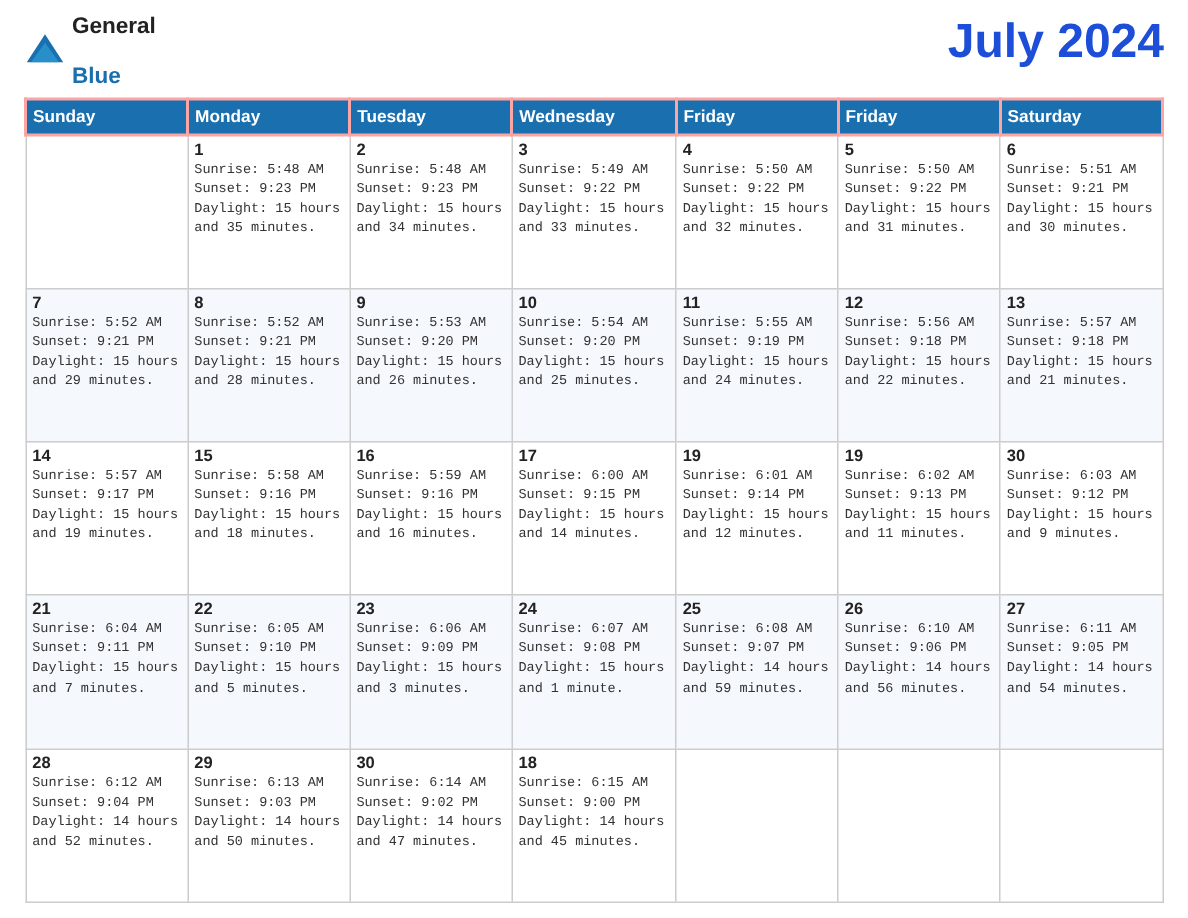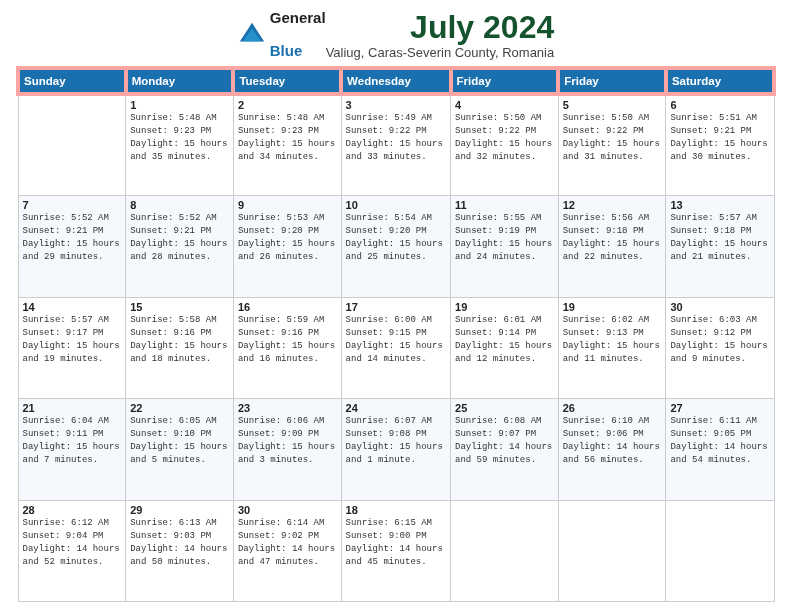--- a/index.html
+++ b/index.html
@@ -12,21 +12,21 @@
     }
     .page {
       width: 792px;
       height: 612px;
       padding: 10px 16px 10px 16px;
       display: flex;
       flex-direction: column;
     }
     .header {
       display: flex;
-      justify-content: center;
+      justify-content: space-between;
       align-items: flex-start;
       margin-bottom: 6px;
     }
     .logo {
       display: flex;
       align-items: center;
       gap: 4px;
     }
     .logo-text {
       display: flex;
@@ -47,40 +47,40 @@
     .logo-icon {
       width: 28px;
       height: 28px;
     }
     .title-block {
       text-align: right;
     }
     .main-title {
       font-size: 32px;
       font-weight: bold;
-      color: #14532d;
+      color: #1d4ed8;
       line-height: 1.1;
     }
     .subtitle {
       font-size: 13px;
       color: #444;
     }
     .calendar-table {
       width: 100%;
       border-collapse: collapse;
       flex: 1;
     }
     .calendar-table th {
       background-color: #1a6faf;
       color: #fff;
       font-size: 11.5px;
       font-weight: bold;
       padding: 5px 4px;
       text-align: left;
-      border: 4px solid #fca5a5;
+      border: 2px solid #fca5a5;
     }
     .calendar-table td {
       border: 1px solid #ccc;
       vertical-align: top;
       padding: 3px 4px;
       font-size: 9.2px;
       color: #222;
       width: 113px;
       height: 82px;
     }
@@ -119,21 +119,20 @@
         <polygon points="15,2 28,22 2,22" fill="#1a6faf"></polygon>
         <polygon points="15,8 25,22 5,22" fill="#2e9ed6" opacity="0.7"></polygon>
       </svg>
       <div class="logo-text">
         <span class="logo-general">General</span>
         <span class="logo-blue">Blue</span>
       </div>
     </div>
     <div class="title-block">
       <div class="main-title">July 2024</div>
-      <div class="subtitle">Valiug, Caras-Severin County, Romania</div>
     </div>
   </div>
 
   <table class="calendar-table">
     <thead>
       <tr>
       <th>Sunday</th>
           <th>Monday</th>
           <th>Tuesday</th>
           <th>Wednesday</th>

